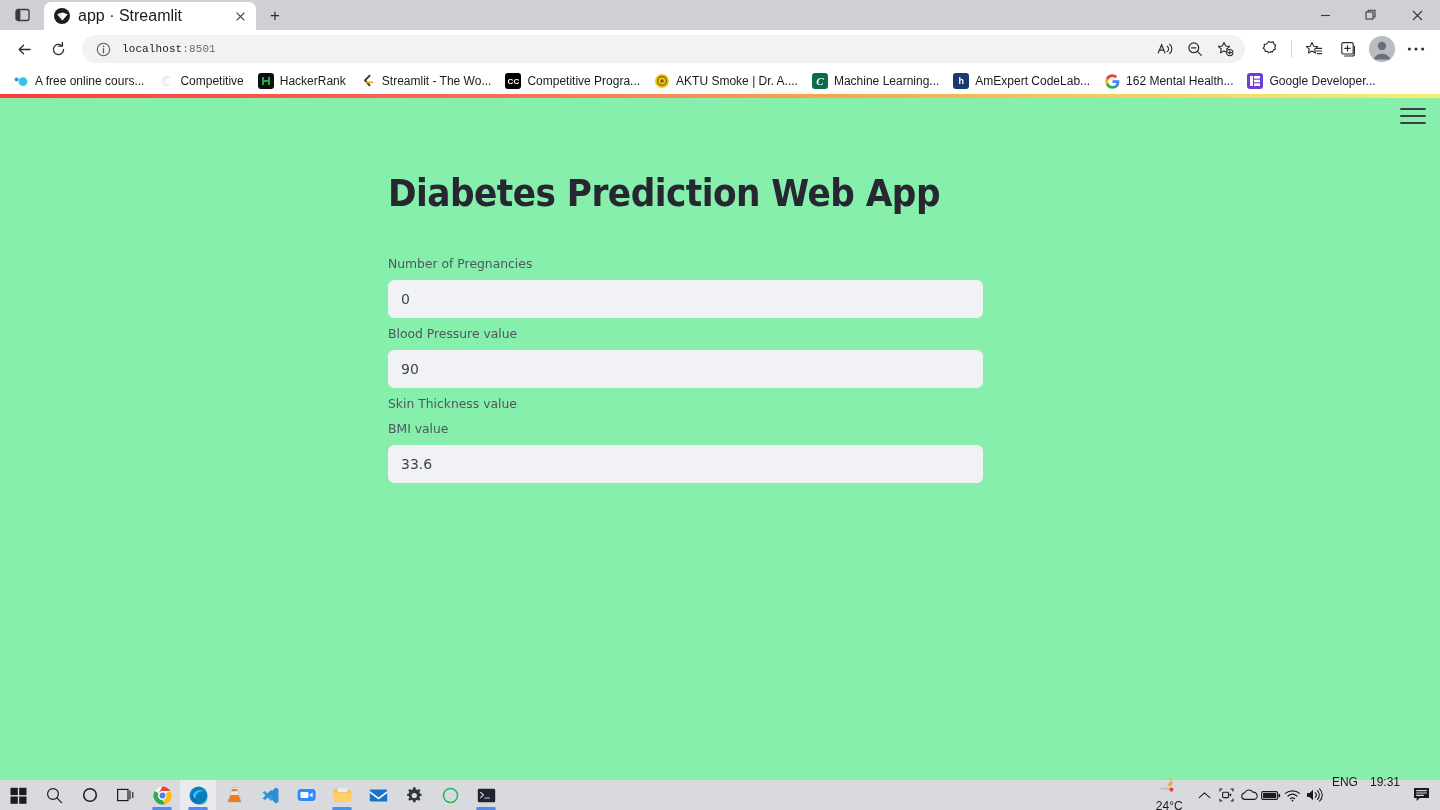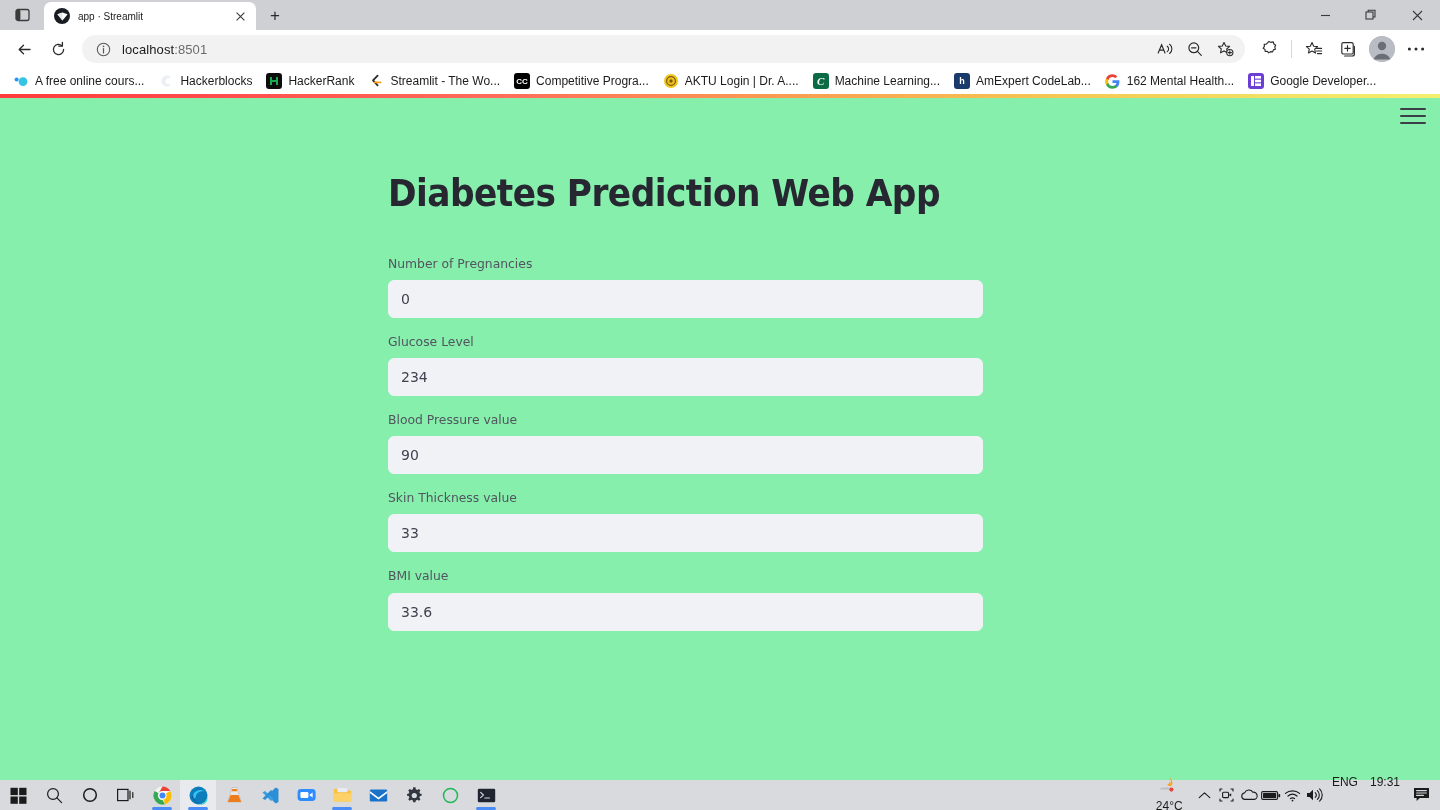--- a/index.html
+++ b/index.html
@@ -30,21 +30,21 @@
     height: 28px; width: 212px; background: #ffffff;
     border-radius: 7px 7px 0 0; display: flex; align-items: center;
     padding: 0 8px 0 10px; gap: 8px; position: relative; cursor: default;
   }
   .tab-favicon {
     width: 16px; height: 16px; border-radius: 50%;
     background: #1a1c24; display: flex; align-items: center; justify-content: center;
     flex: 0 0 16px;
   }
   .tab-title {
-    font-size: 10px; color: #1b1b1b; white-space: nowrap; overflow: hidden;
+    font-size: 16px; color: #1b1b1b; white-space: nowrap; overflow: hidden;
     text-overflow: ellipsis; flex: 1;
   }
   .tab-close {
     width: 16px; height: 16px; display: flex; align-items: center; justify-content: center;
     font-size: 13px; color: #4a4a4a; cursor: pointer; flex: 0 0 16px;
   }
   .newtab {
     width: 30px; height: 28px; display: flex; align-items: center; justify-content: center;
     font-size: 17px; color: #2b2b2b; cursor: pointer; margin-left: 4px;
   }
@@ -65,21 +65,21 @@
     width: 32px; height: 30px; border-radius: 4px; display: flex;
     align-items: center; justify-content: center; cursor: pointer; flex: 0 0 32px;
   }
   .tb-btn svg { display:block; }
   .omnibox {
     flex: 1; height: 28px; background: #f2f2f2; border-radius: 14px;
     display: flex; align-items: center; padding: 0 6px 0 10px; margin: 0 6px;
     gap: 8px;
   }
   .omni-url {
-    font-size: 13px; color: #1b1b1b; flex: 1; letter-spacing: .1px;
+    font-size: 11px; color: #1b1b1b; flex: 1; letter-spacing: .1px; font-family: Liberation Mono, monospace;
   }
   .omni-url .dim { color: #6b6b6b; }
   .omni-right { display: flex; align-items: center; gap: 2px; }
   .omni-btn {
     width: 28px; height: 24px; border-radius: 12px; display: flex;
     align-items: center; justify-content: center; cursor: pointer;
   }
   .tb-sep { width:1px; height:18px; background:#d6d6d6; margin:0 4px; }
   .avatar-btn {
     width: 26px; height: 26px; border-radius: 50%; background: #b9bcc2;
@@ -121,21 +121,21 @@
 
   .st-main {
     width: 704px; margin: 0 auto; padding-top: 76px; padding-left: 20px; padding-right: 20px;
     font-family: "DejaVu Sans", sans-serif;
   }
   .st-title {
     font-size: 37px; font-weight: 700; color: #262730; letter-spacing: -0.6px;
     line-height: 1.1; margin-bottom: 40px; font-family: "DejaVu Sans", sans-serif;
     transform: scaleX(0.93); transform-origin: left center;
   }
-  .field { margin-bottom: 15px; }
+  .field { margin-bottom: 7px; }
   .field-label {
     font-size: 13px; color: #51555f; margin-bottom: 7px; line-height: 1.4;
     transform: scaleX(0.95); transform-origin: left center;
   }
   .field-input {
     width: 595px; height: 38px; background: #f0f2f6; border: 1px solid #f0f2f6;
     border-radius: 6px; display: flex; align-items: center; padding: 0 12px;
     font-size: 14px; color: #3f4250; cursor: text;
   }
 
@@ -314,21 +314,21 @@
       </span>
       <span class="bm-label">A free online cours...</span>
     </div>
 
     <div class="bm">
       <span class="bm-ico" style="background:transparent">
         <svg width="16" height="16" viewBox="0 0 16 16">
             <path d="M11.5 4.5 A4.4 4.4 0 1 0 11.5 11.6 A3.3 3.3 0 0 1 8.4 5.4" fill="none" stroke="#eceff3" stroke-width="2.1" stroke-linecap="round"></path>
           </svg>
       </span>
-      <span class="bm-label">Hackerblocks</span>
+      <span class="bm-label">Competitive</span>
     </div>
 
     <div class="bm">
       <span class="bm-ico" style="background:#0d0d0d">
         <svg width="12" height="12" viewBox="0 0 12 12">
             <path d="M2 2 H4 V5 H8 V2 H10 V10 H8 V7 H4 V10 H2 Z" fill="#1ba94c"></path>
           </svg>
       </span>
       <span class="bm-label">HackerRank</span>
     </div>
@@ -349,21 +349,21 @@
     </div>
 
     <div class="bm">
       <span class="bm-ico" style="background:transparent">
         <svg width="16" height="16" viewBox="0 0 16 16">
             <circle cx="8" cy="8" r="7" fill="#f0c419"></circle>
             <circle cx="8" cy="8" r="4.4" fill="none" stroke="#7a5c10" stroke-width="1.2"></circle>
             <circle cx="8" cy="8" r="1.7" fill="#7a5c10"></circle>
           </svg>
       </span>
-      <span class="bm-label">AKTU Login | Dr. A....</span>
+      <span class="bm-label">AKTU Smoke | Dr. A....</span>
     </div>
 
     <div class="bm">
       <span class="bm-ico" style="background:#0b6b45;font-size:11px;font-family:'Liberation Serif',serif;font-style:italic">C</span>
       <span class="bm-label">Machine Learning...</span>
     </div>
 
     <div class="bm">
       <span class="bm-ico" style="background:#1a3a6b;font-size:9px">h</span>
       <span class="bm-label">AmExpert CodeLab...</span>
@@ -404,33 +404,28 @@
     </div>
 
     <div class="st-main">
       <h1 class="st-title">Diabetes Prediction Web App</h1>
 
       <div class="field">
         <div class="field-label">Number of Pregnancies</div>
         <div class="field-input">0</div>
       </div>
 
-      <div class="field">
-        <div class="field-label">Glucose Level</div>
-        <div class="field-input">234</div>
-      </div>
 
       <div class="field">
         <div class="field-label">Blood Pressure value</div>
         <div class="field-input">90</div>
       </div>
 
       <div class="field">
         <div class="field-label">Skin Thickness value</div>
-        <div class="field-input">33</div>
       </div>
 
 
       <div class="field">
         <div class="field-label">BMI value</div>
         <div class="field-input">33.6</div>
       </div>
 
     </div>
   </div>

